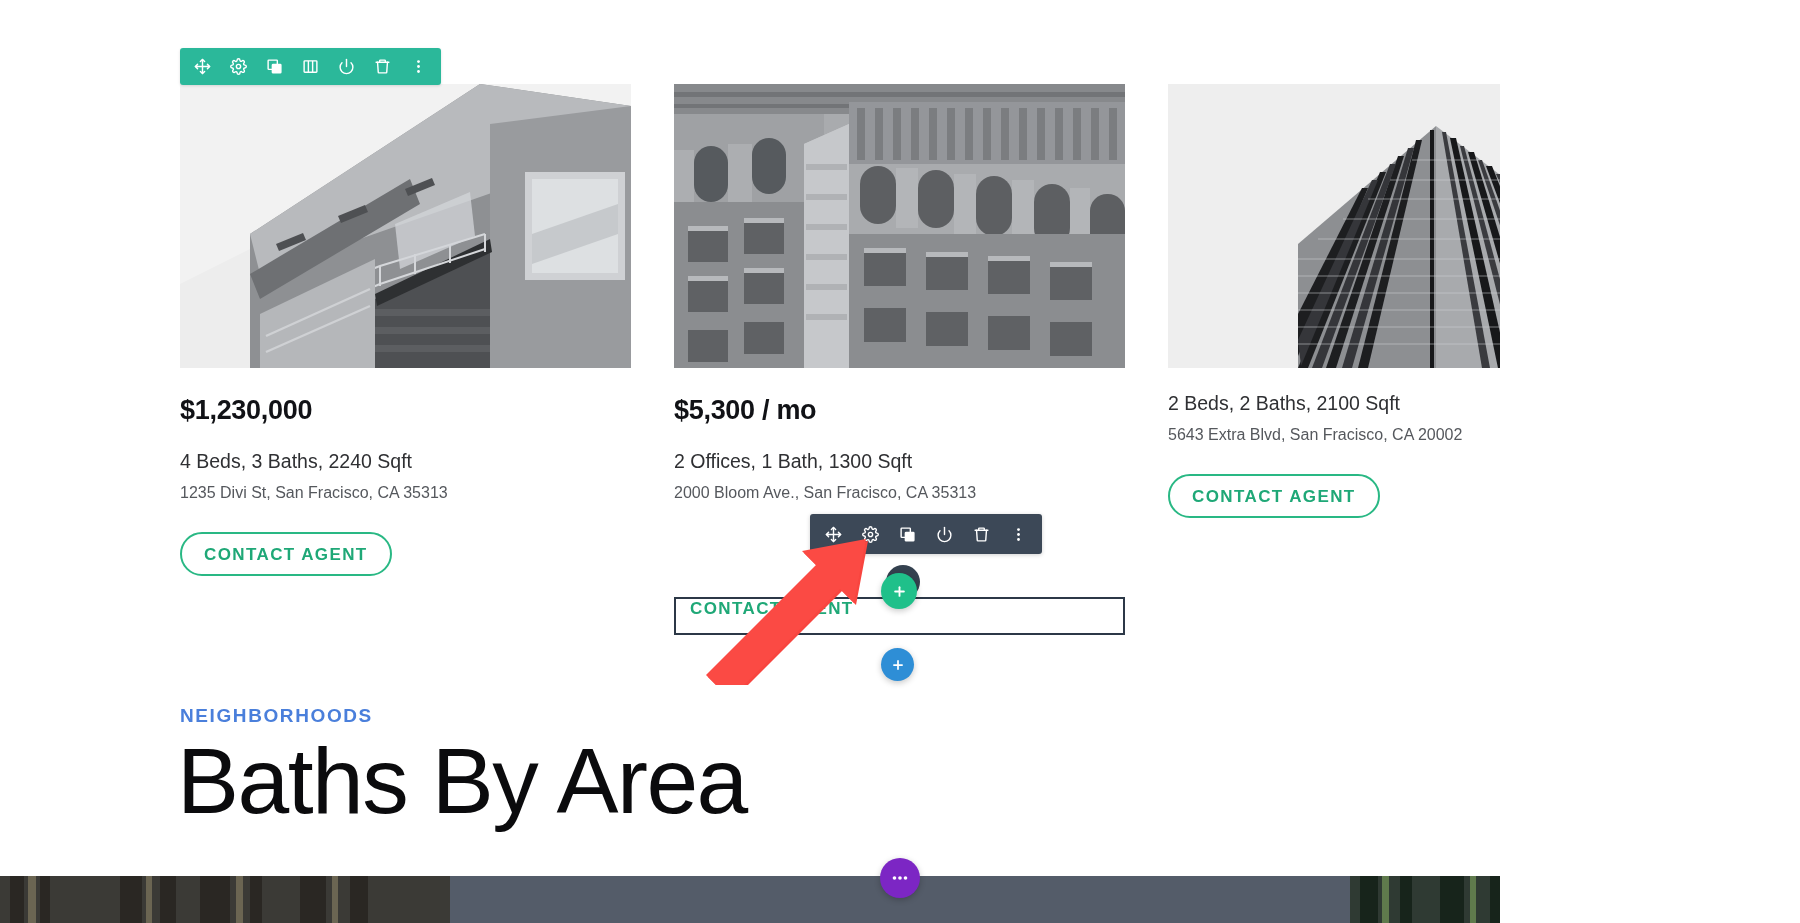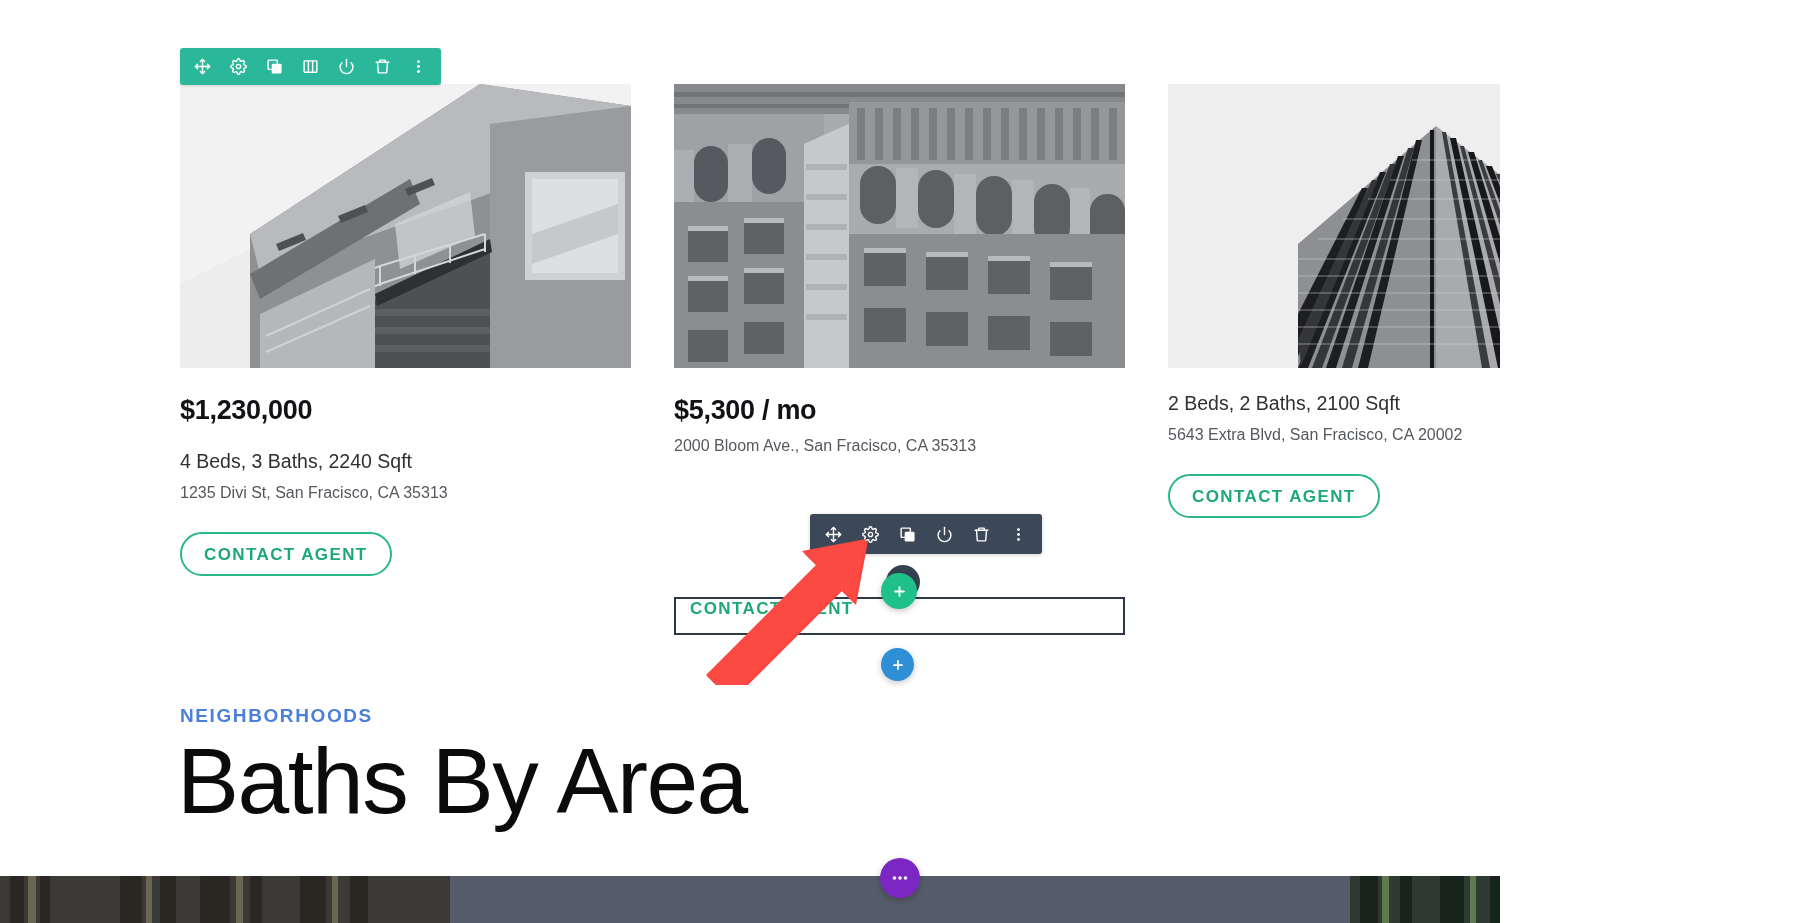--- a/index.html
+++ b/index.html
@@ -383,20 +383,21 @@
             <rect x="132" y="80" width="41" height="6"></rect>
               <rect x="132" y="110" width="41" height="6"></rect>
             <rect x="132" y="140" width="41" height="6"></rect>
               <rect x="132" y="170" width="41" height="6"></rect>
             <rect x="132" y="200" width="41" height="6"></rect>
               <rect x="132" y="230" width="41" height="6"></rect>
           </g>
         </svg>
       </div>
       <div class="price">$5,300 / mo</div>
+      <div class="specs">2 Offices, 1 Bath, 1300 Sqft</div>
       <div class="address">2000 Bloom Ave., San Fracisco, CA 35313</div>
       <div class="btn-wrap selected">
         <button class="contact-btn">CONTACT AGENT</button>
       </div>
     </div>
 
     <div class="card">
       <div class="card-photo">
         <svg viewBox="0 0 451 284" preserveAspectRatio="xMidYMid slice">
           <rect width="451" height="284" fill="#eeeeee"></rect>

